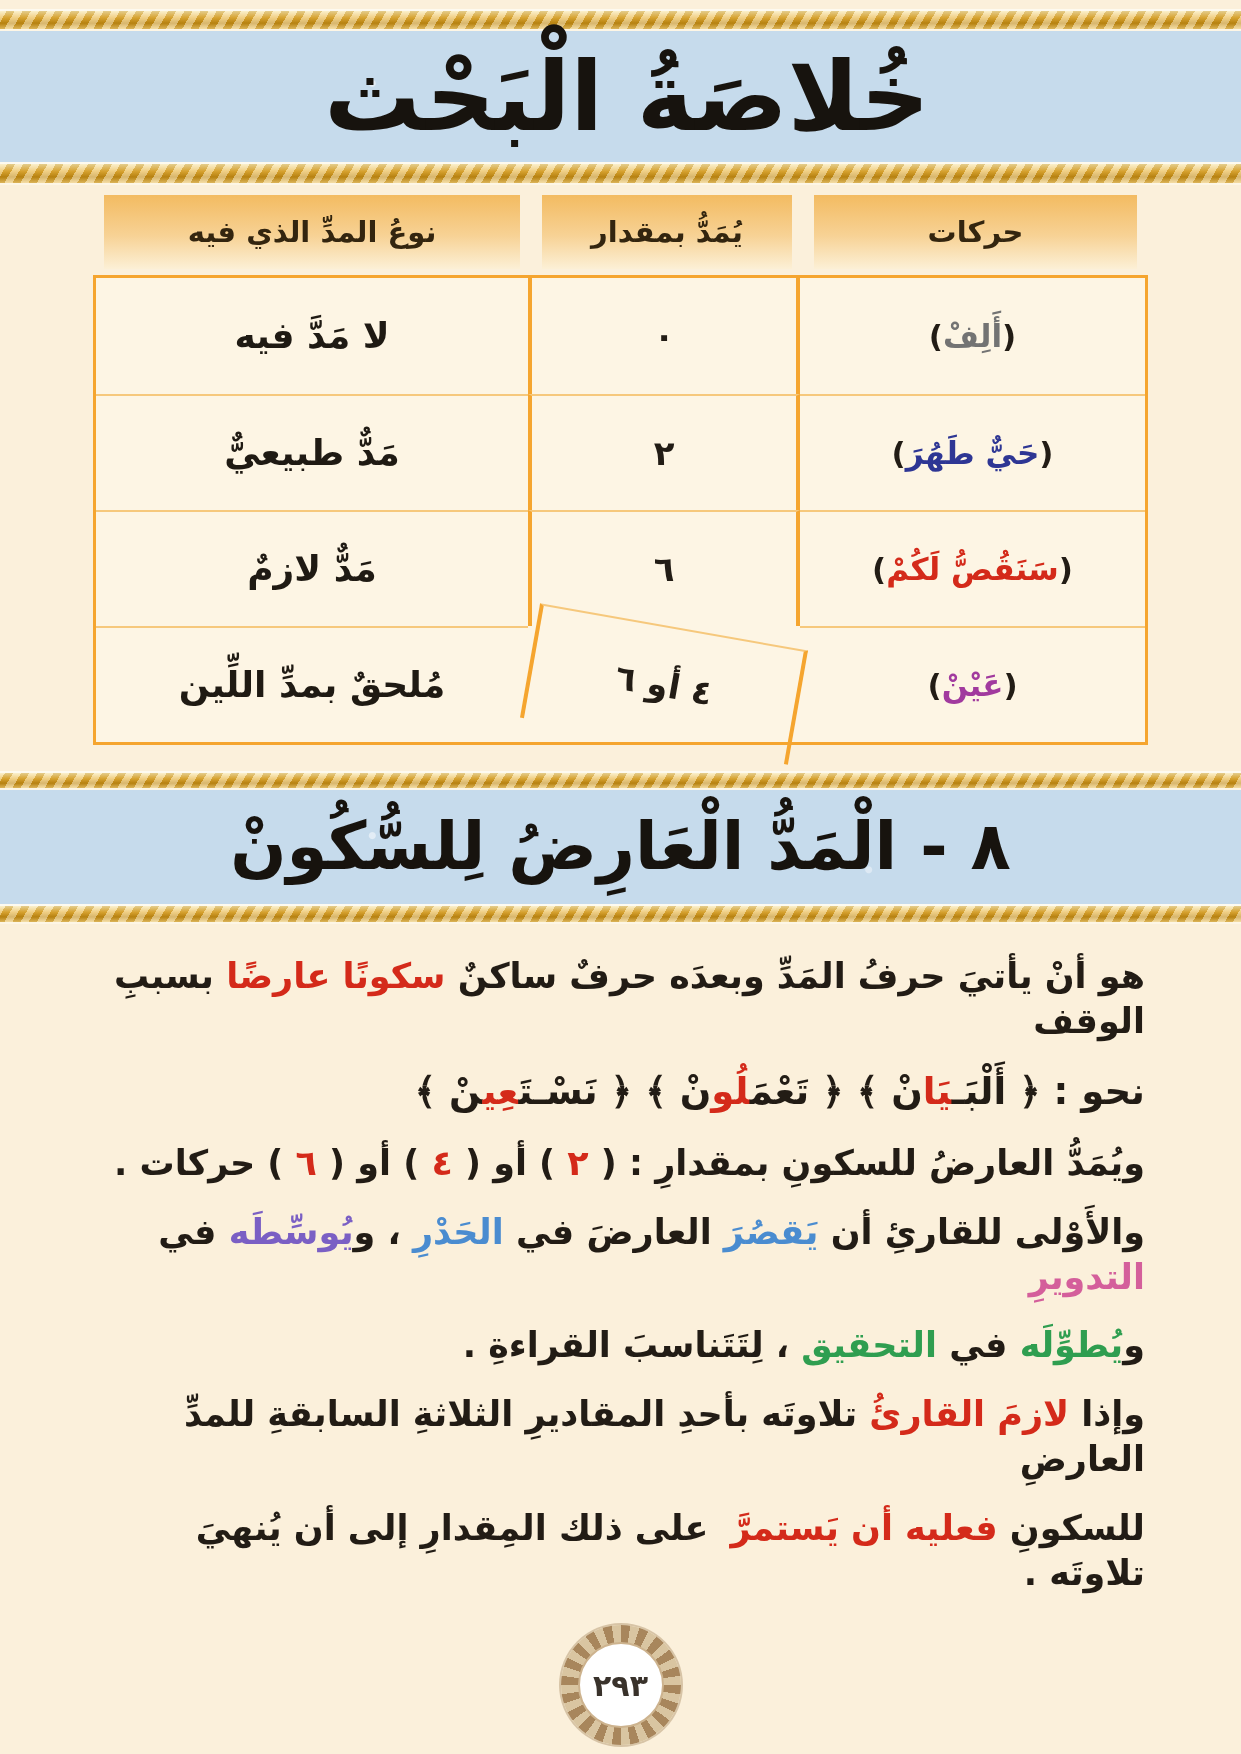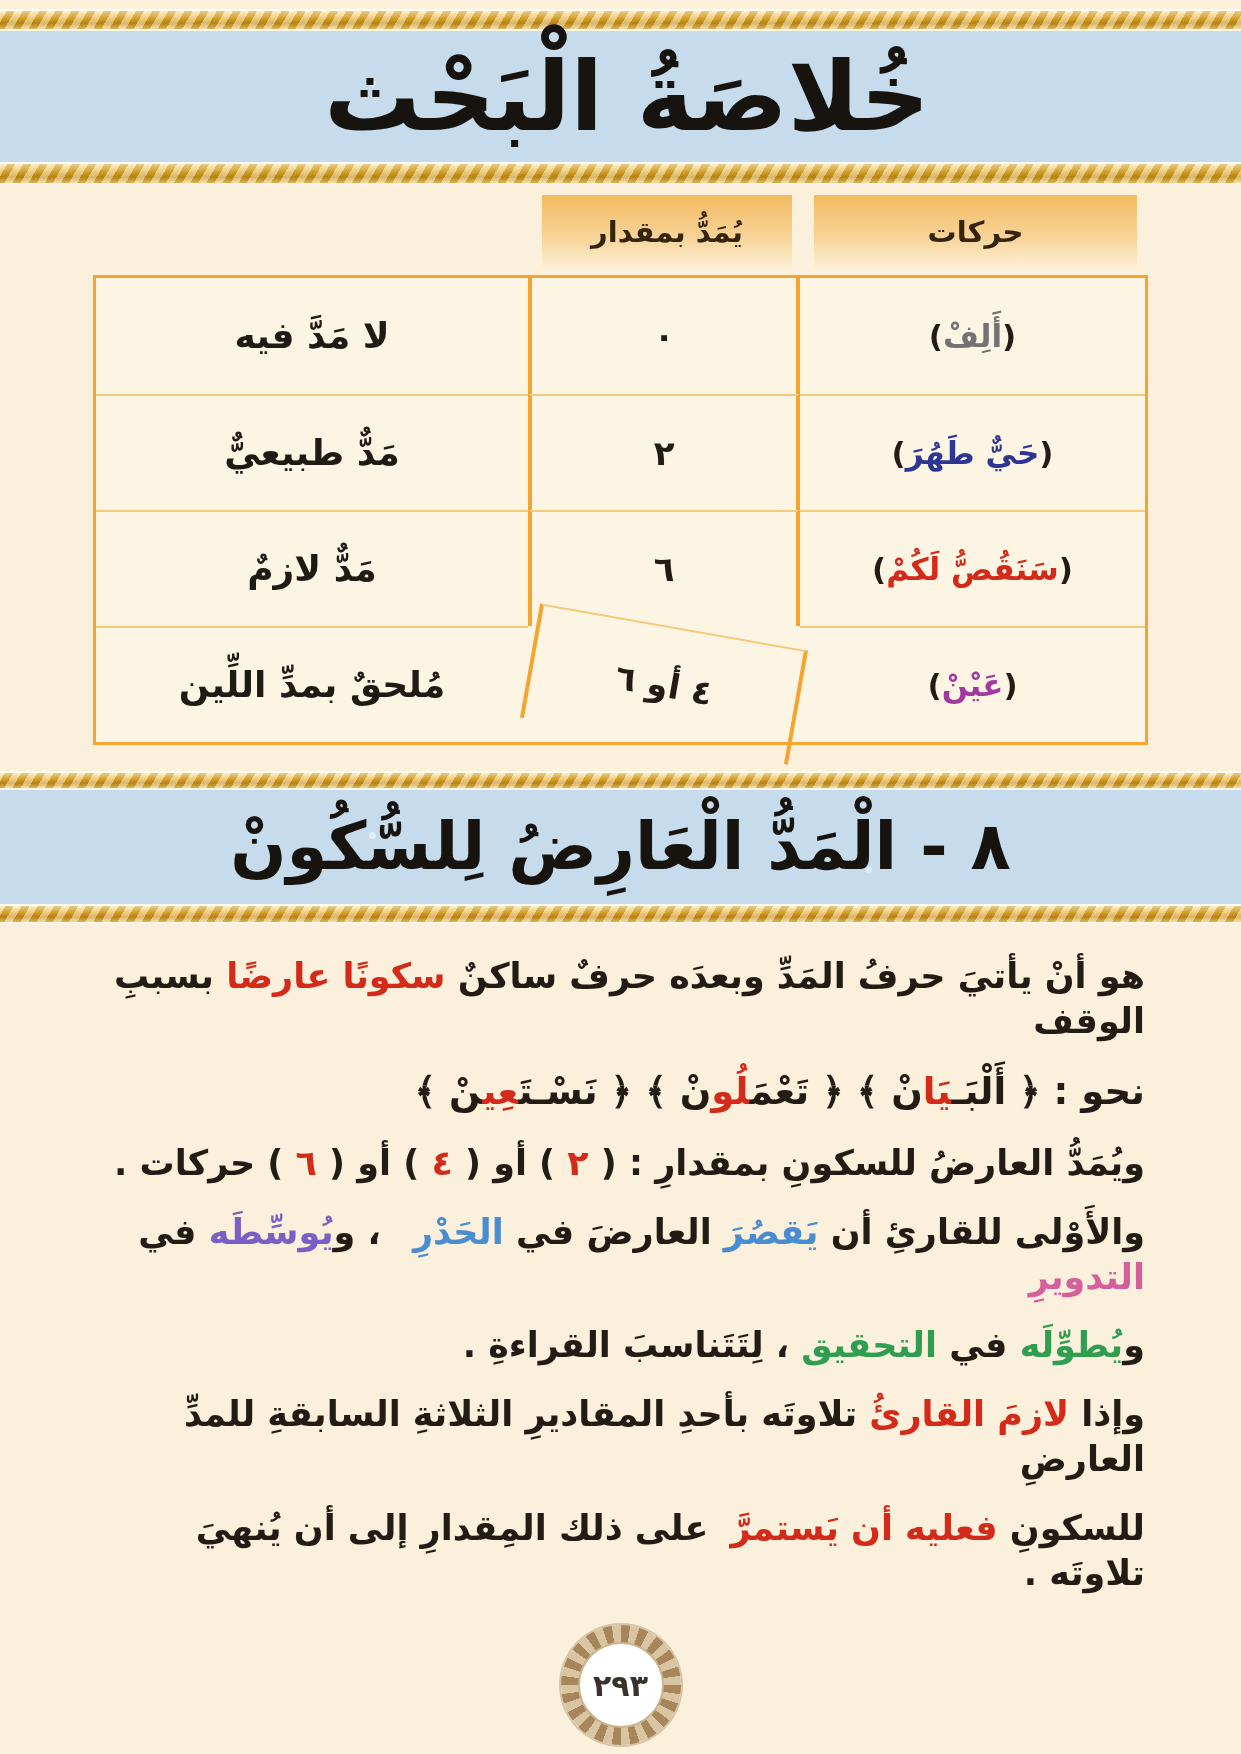--- a/index.html
+++ b/index.html
@@ -112,20 +112,21 @@
   <section class="blue-band first">
     <h1 class="calligraphy big">خُلاصَةُ الْبَحْث</h1>
   </section>
 
   <div class="gold-band"></div>
 
   <section class="table-zone">
     <div class="t-head">
       <div class="h-cell">حركات</div>
       <div class="h-cell">يُمَدُّ بمقدار</div>
+      <div class="h-cell">نوعُ المدِّ الذي فيه</div>
     </div>
 
     <div class="t-body">
 
       <div class="b-cell cell-letter">
           <span style="color: rgb(34, 28, 21);">( </span>
           <span style="color: #737373;">أَلِفْ</span>
           <span style="color: rgb(34, 28, 21);"> )</span>
         </div>
       <div class="b-cell cell-amount col-amount">٠</div>
@@ -163,21 +164,21 @@
   <section class="blue-band second">
     <h2 class="calligraphy med">٨ - الْمَدُّ الْعَارِضُ لِلسُّكُونْ</h2>
   </section>
 
   <div class="gold-band thin"></div>
 
   <section class="body-text">
     <p><span>هو أنْ يأتيَ حرفُ المَدِّ وبعدَه حرفٌ ساكنٌ </span><span style="color: rgb(212, 42, 26);">سكونًا عارضًا</span><span> بسببِ الوقف</span></p>
     <p class="examples"><span>نحو : ﴿ أَلْبَـ</span><span style="color: rgb(212, 42, 26);">يَا</span><span>نْ ﴾ ﴿ تَعْمَ</span><span style="color: rgb(212, 42, 26);">لُو</span><span>نْ ﴾ ﴿ نَسْـتَ</span><span style="color: rgb(212, 42, 26);">عِي</span><span>نْ ﴾</span></p>
     <p><span>ويُمَدُّ العارضُ للسكونِ بمقدارِ : ( </span><span style="color: rgb(212, 42, 26);">٢</span><span> ) أو ( </span><span style="color: rgb(212, 42, 26);">٤</span><span> ) أو ( </span><span style="color: rgb(212, 42, 26);">٦</span><span> ) حركات .</span></p>
-    <p><span>والأَوْلى للقارئِ أن </span><span style="color: rgb(74, 140, 208);">يَقصُرَ</span><span> العارضَ في </span><span style="color: rgb(74, 140, 208); margin-left: 20px;">الحَدْرِ</span><span> ، و</span><span style="color: rgb(122, 95, 196);">يُوسِّطَه</span><span> في </span><span style="color: rgb(212, 95, 155);">التدويرِ</span></p>
+    <p><span>والأَوْلى للقارئِ أن </span><span style="color: rgb(74, 140, 208);">يَقصُرَ</span><span> العارضَ في </span><span style="color: rgb(74, 140, 208);">الحَدْرِ</span><span> ، و</span><span style="color: rgb(122, 95, 196);">يُوسِّطَه</span><span> في </span><span style="color: rgb(212, 95, 155);">التدويرِ</span></p>
     <p><span>و</span><span style="color: rgb(47, 158, 80);">يُطوِّلَه</span><span> في </span><span style="color: rgb(47, 158, 80);">التحقيق</span><span> ، لِتَتَناسبَ القراءةِ .</span></p>
     <p><span>وإذا </span><span style="color: rgb(212, 42, 26);">لازمَ القارئُ</span><span> تلاوتَه بأحدِ المقاديرِ الثلاثةِ السابقةِ للمدِّ العارضِ</span></p>
     <p><span>للسكونِ </span><span style="color: rgb(212, 42, 26); margin-left: 10px;">فعليه أن يَستمرَّ</span><span> على ذلك المِقدارِ إلى أن يُنهيَ تلاوتَه .</span></p>
   </section>
 
   <div class="medallion-row">
     <div class="medallion">
       <div class="medallion-inner">٢٩٣</div>
     </div>
   </div>

